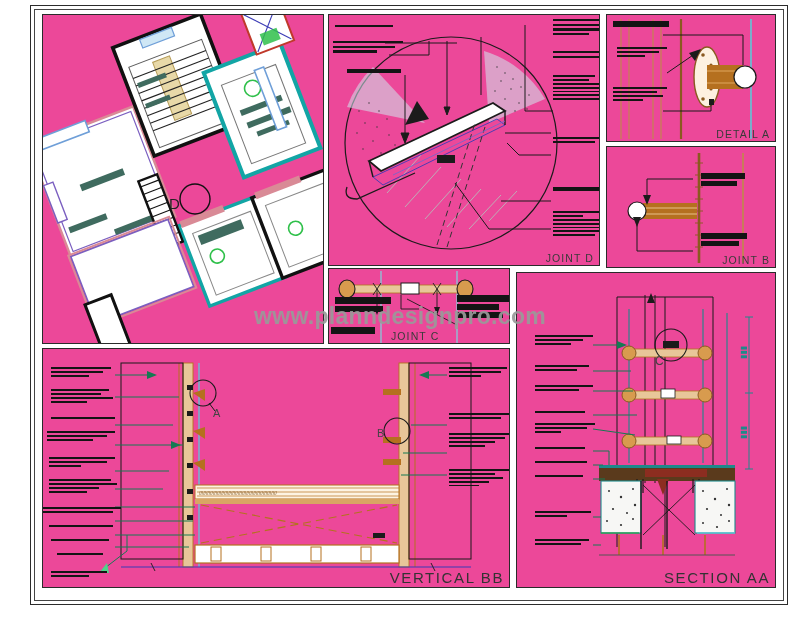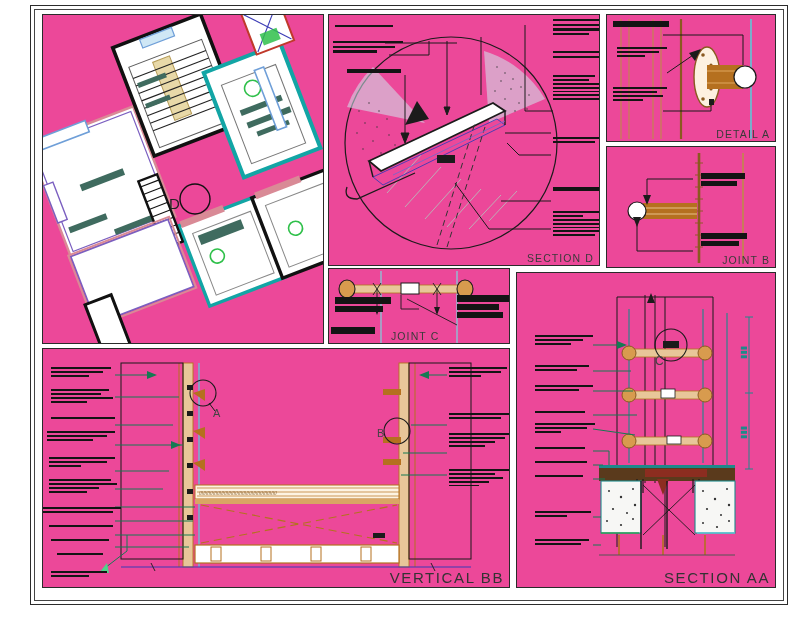--- a/index.html
+++ b/index.html
@@ -251,21 +251,21 @@
       </div>
     <div class="noteblk thin" style="left:224px;top:196px;width:64px">
         <i style="width:48px"></i>
         <i style="width:30px"></i>
         <i style="width:58px"></i>
         <i style="width:52px"></i>
         <i style="width:46px"></i>
         <i style="width:60px"></i>
         <i style="width:42px"></i>
       </div>
-    <div class="panel-label">SECTION D</div>
+    <div class="panel-label">JOINT D</div>
   </div>
 
   <div class="panel" style="left:606px;top:14px;width:170px;height:128px;">
     <svg width="170" height="128">
       <g stroke="#c08a4a" stroke-width="1.1">
         <line x1="14" y1="4" x2="14" y2="124"></line>
           <line x1="22" y1="4" x2="22" y2="124"></line>
         <line x1="46" y1="4" x2="46" y2="124"></line>
           <line x1="54" y1="4" x2="54" y2="124"></line>
       </g>
@@ -714,15 +714,16 @@
         <i style="width:32px"></i>
       </div>
     <div class="noteblk thin" style="left:18px;top:266px;width:58px">
         <i style="width:54px"></i>
         <i style="width:46px"></i>
       </div>
 
     <div class="panel-label big">SECTION AA</div>
   </div>
 
+  <div class="watermark">www.planndesignpro.com</div>
 
 
 </div>
 
 </body></html>

